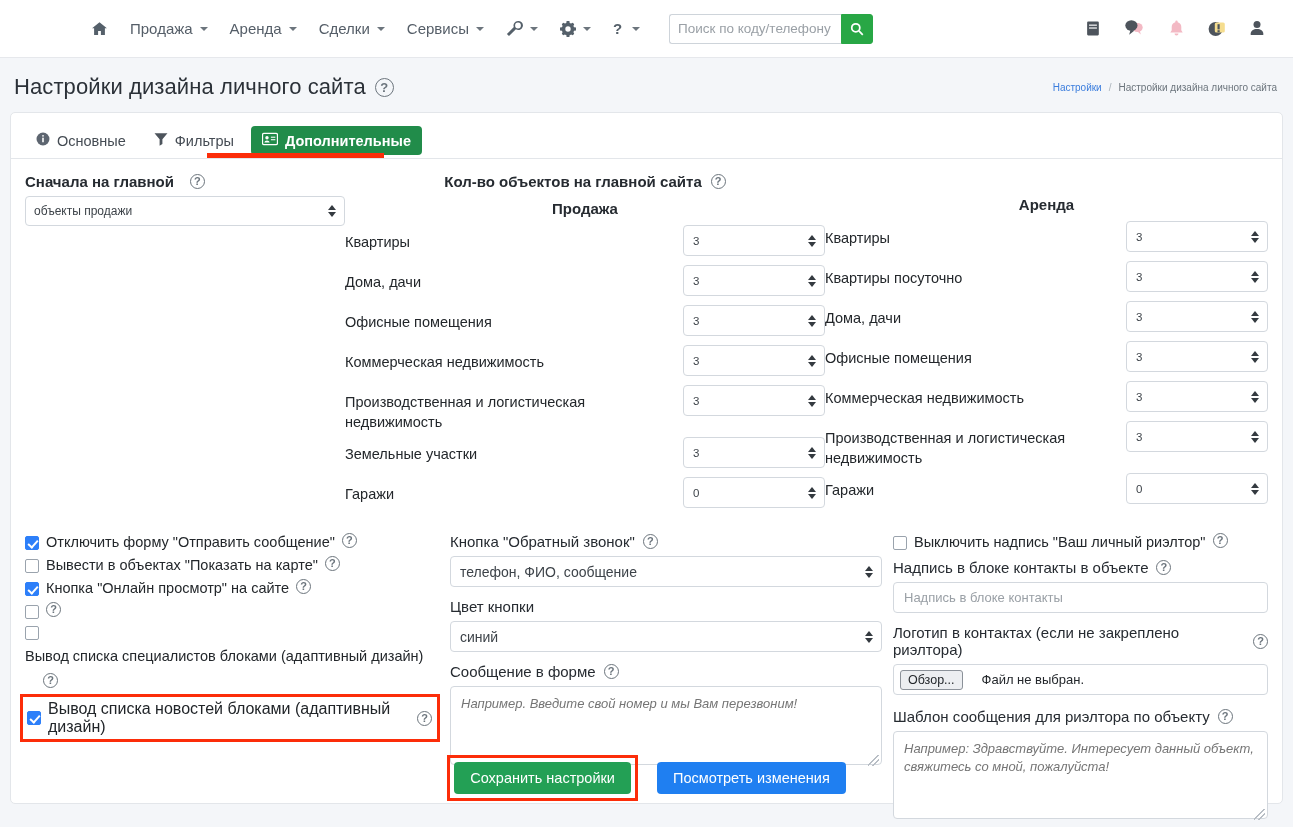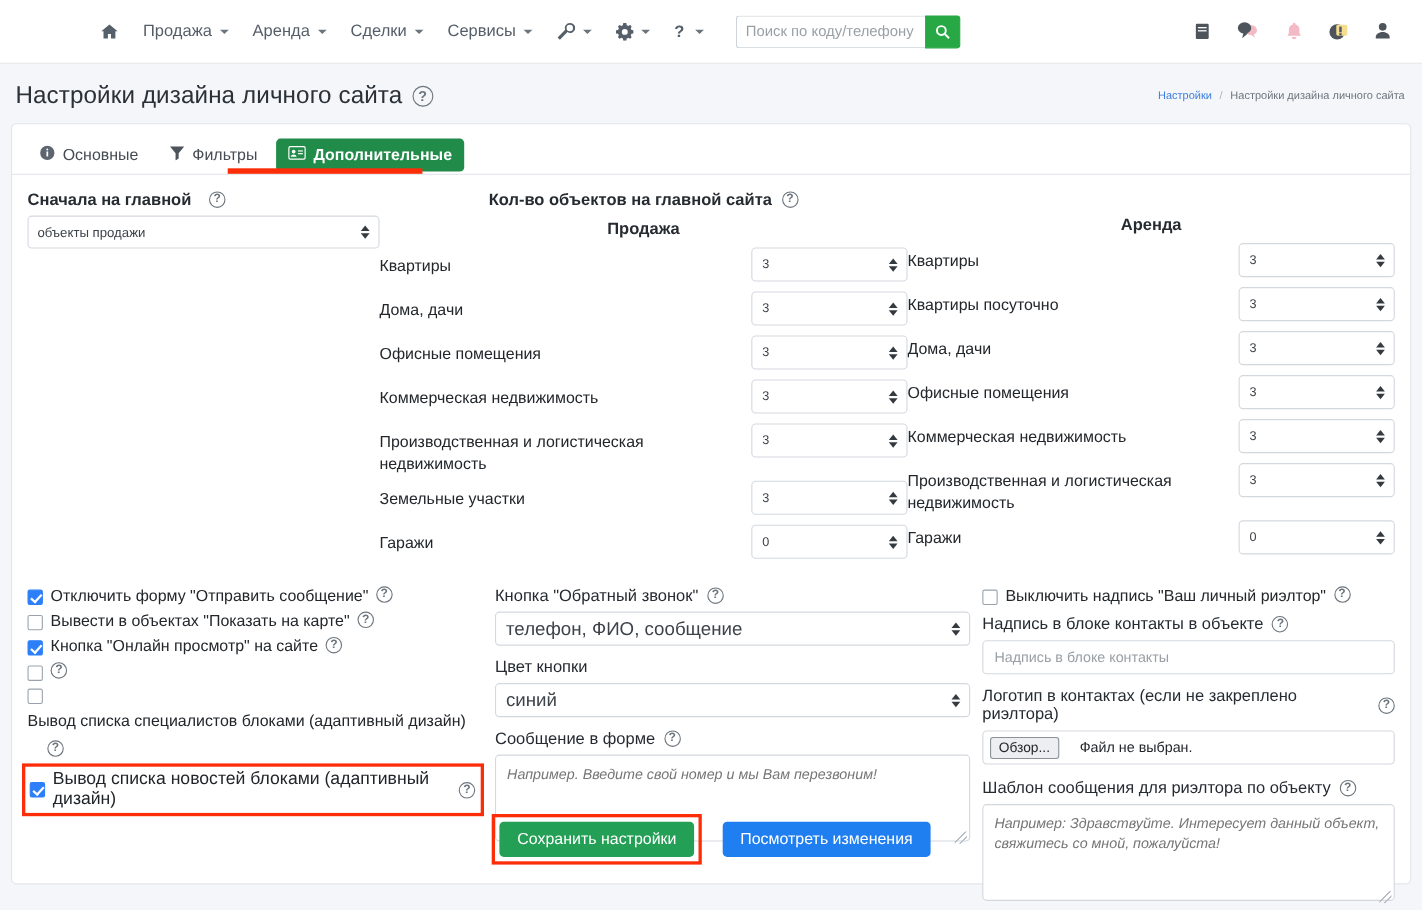--- a/index.html
+++ b/index.html
@@ -286,21 +286,21 @@
   }
   .mini-label.mt { margin-top: 11px; }
   .sel-wide {
     position: relative;
     height: 31px;
     border: 1px solid #d3d8de;
     border-radius: 4px;
     background: #fff;
     display: flex; align-items: center;
     padding: 0 26px 0 9px;
-    font-size: 17px;
+    font-size: 14px;
     color: #3d4349;
     cursor: pointer;
   }
   .ta {
     width: 100%;
     border: 1px solid #d3d8de;
     border-radius: 4px;
     background: #fff;
     font-size: 13px;
     color: #9aa0a6;
@@ -349,21 +349,21 @@
     color: #23272b;
     padding: 2px 7px;
     cursor: pointer;
     font-family: "Liberation Sans", sans-serif;
   }
   .file-name { font-size: 13px; color: #23272b; }
 
   
   .footer-btns {
     position: absolute;
-    left: 0; right: 0; bottom: 38px;
+    left: 0; right: 0; bottom: 22px;
     display: flex; justify-content: center; align-items: center;
     gap: 19px;
   }
   .btn {
     font-size: 14.5px;
     border-radius: 4px;
     padding: 8px 16px;
     border: none;
     cursor: pointer;
     color: #fff;

